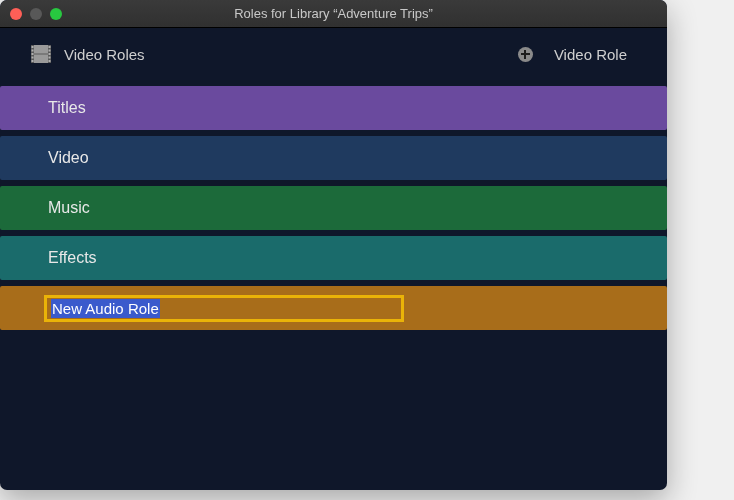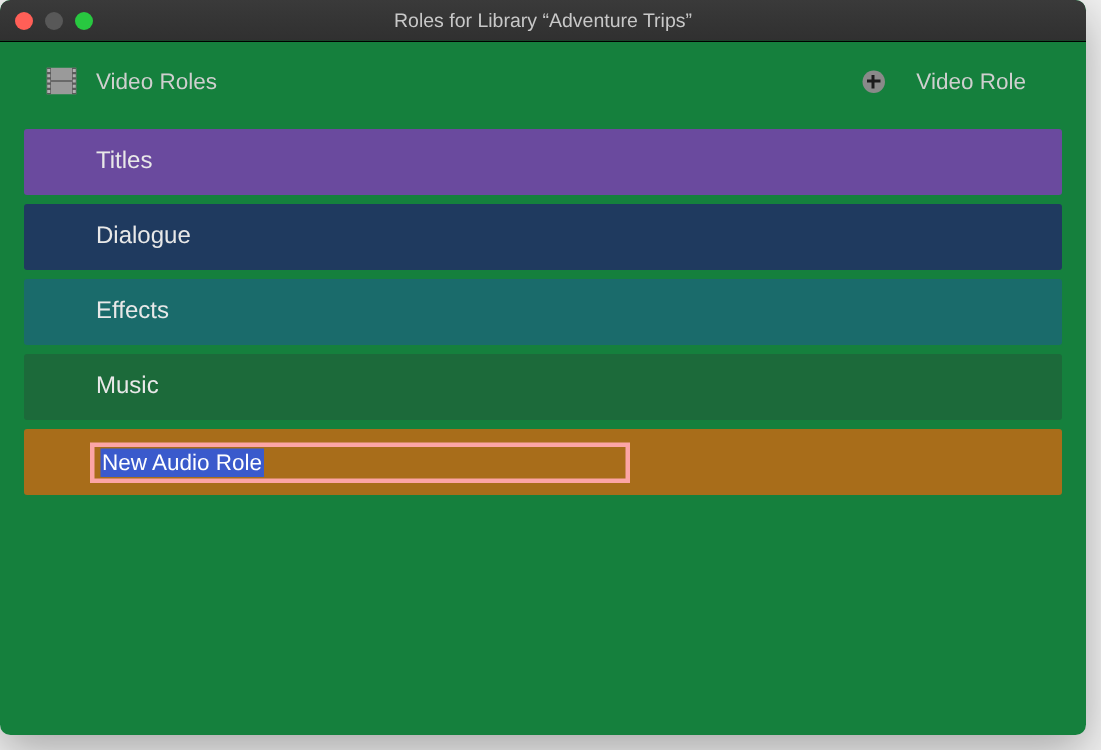--- a/index.html
+++ b/index.html
@@ -3,23 +3,23 @@
   <meta charset="utf-8">
   <style>
     * { margin: 0; padding: 0; box-sizing: border-box; }
     body {
       font-family: -apple-system, BlinkMacSystemFont, "Helvetica Neue", sans-serif;
       background: #f0f0f0;
       width: 734px;
       height: 500px;
     }
     .window {
-      width: 724px;
+      width: 667px;
       height: 490px;
-      background: #15803d;
+      background: #0f172a;
       border-radius: 7px;
       overflow: hidden;
       box-shadow: 0 10px 30px rgba(0,0,0,0.3);
       position: relative;
     }
     .titlebar {
       height: 28px;
       background: linear-gradient(#3a3a3a, #303030);
       display: flex;
       align-items: center;
@@ -63,38 +63,38 @@
       display: flex; align-items: center; justify-content: center;
       position: relative;
     }
     .sh-add .plus::before, .sh-add .plus::after {
       content: ""; position: absolute; background: #1c1c1c;
     }
     .sh-add .plus::before { width: 9px; height: 2px; }
     .sh-add .plus::after  { width: 2px; height: 9px; }
     .sh-add-label { font-size: 15px; color: #cfcfcf; }
     .role-row {
-      margin: 6px 16px;
+      margin: 6px 0;
       height: 44px;
       display: flex;
       align-items: center;
       padding-left: 48px;
       color: #e8e8e8;
       font-size: 16px;
       border-radius: 2px;
     }
     .role-titles   { background: #6a4a9e; }
     .role-video    { background: #1f3a5f; }
     .role-dialogue { background: #1f3a5f; }
     .role-effects  { background: #1a6b6b; }
     .role-music    { background: #1c6a3a; }
     .role-new      { background: #a86d1a; }
     .edit-field {
       background: #a86d1a;
-      border: 3px solid #fca5a5;
+      border: 3px solid #eab308;
       color: #fff;
       font-size: 15px;
       padding: 2px 4px;
       width: 360px;
       margin-left: -4px;
       outline: none;
     }
     .edit-field .sel {
       background: #3a5acc;
       padding: 1px 1px;
@@ -139,29 +139,29 @@
       <div class="sh-spacer"></div>
       <div class="sh-add">
         <div class="plus"></div>
         <div class="sh-add-label">Video Role</div>
       </div>
     </div>
 
     <div class="role-row role-titles">
       <span>Titles</span>
     </div>
+    <div class="role-row role-video">
+      <span>Video</span>
+    </div>
 
 
-    <div class="role-row role-dialogue">
-      <span>Dialogue</span>
+    <div class="role-row role-music">
+      <span>Music</span>
     </div>
     <div class="role-row role-effects">
       <span>Effects</span>
-    </div>
-    <div class="role-row role-music">
-      <span>Music</span>
     </div>
     <div class="role-row role-new">
       <div class="edit-field"><span class="sel">New Audio Role</span></div>
     </div>
 
   </div>
 </div>
 
 </body></html>

